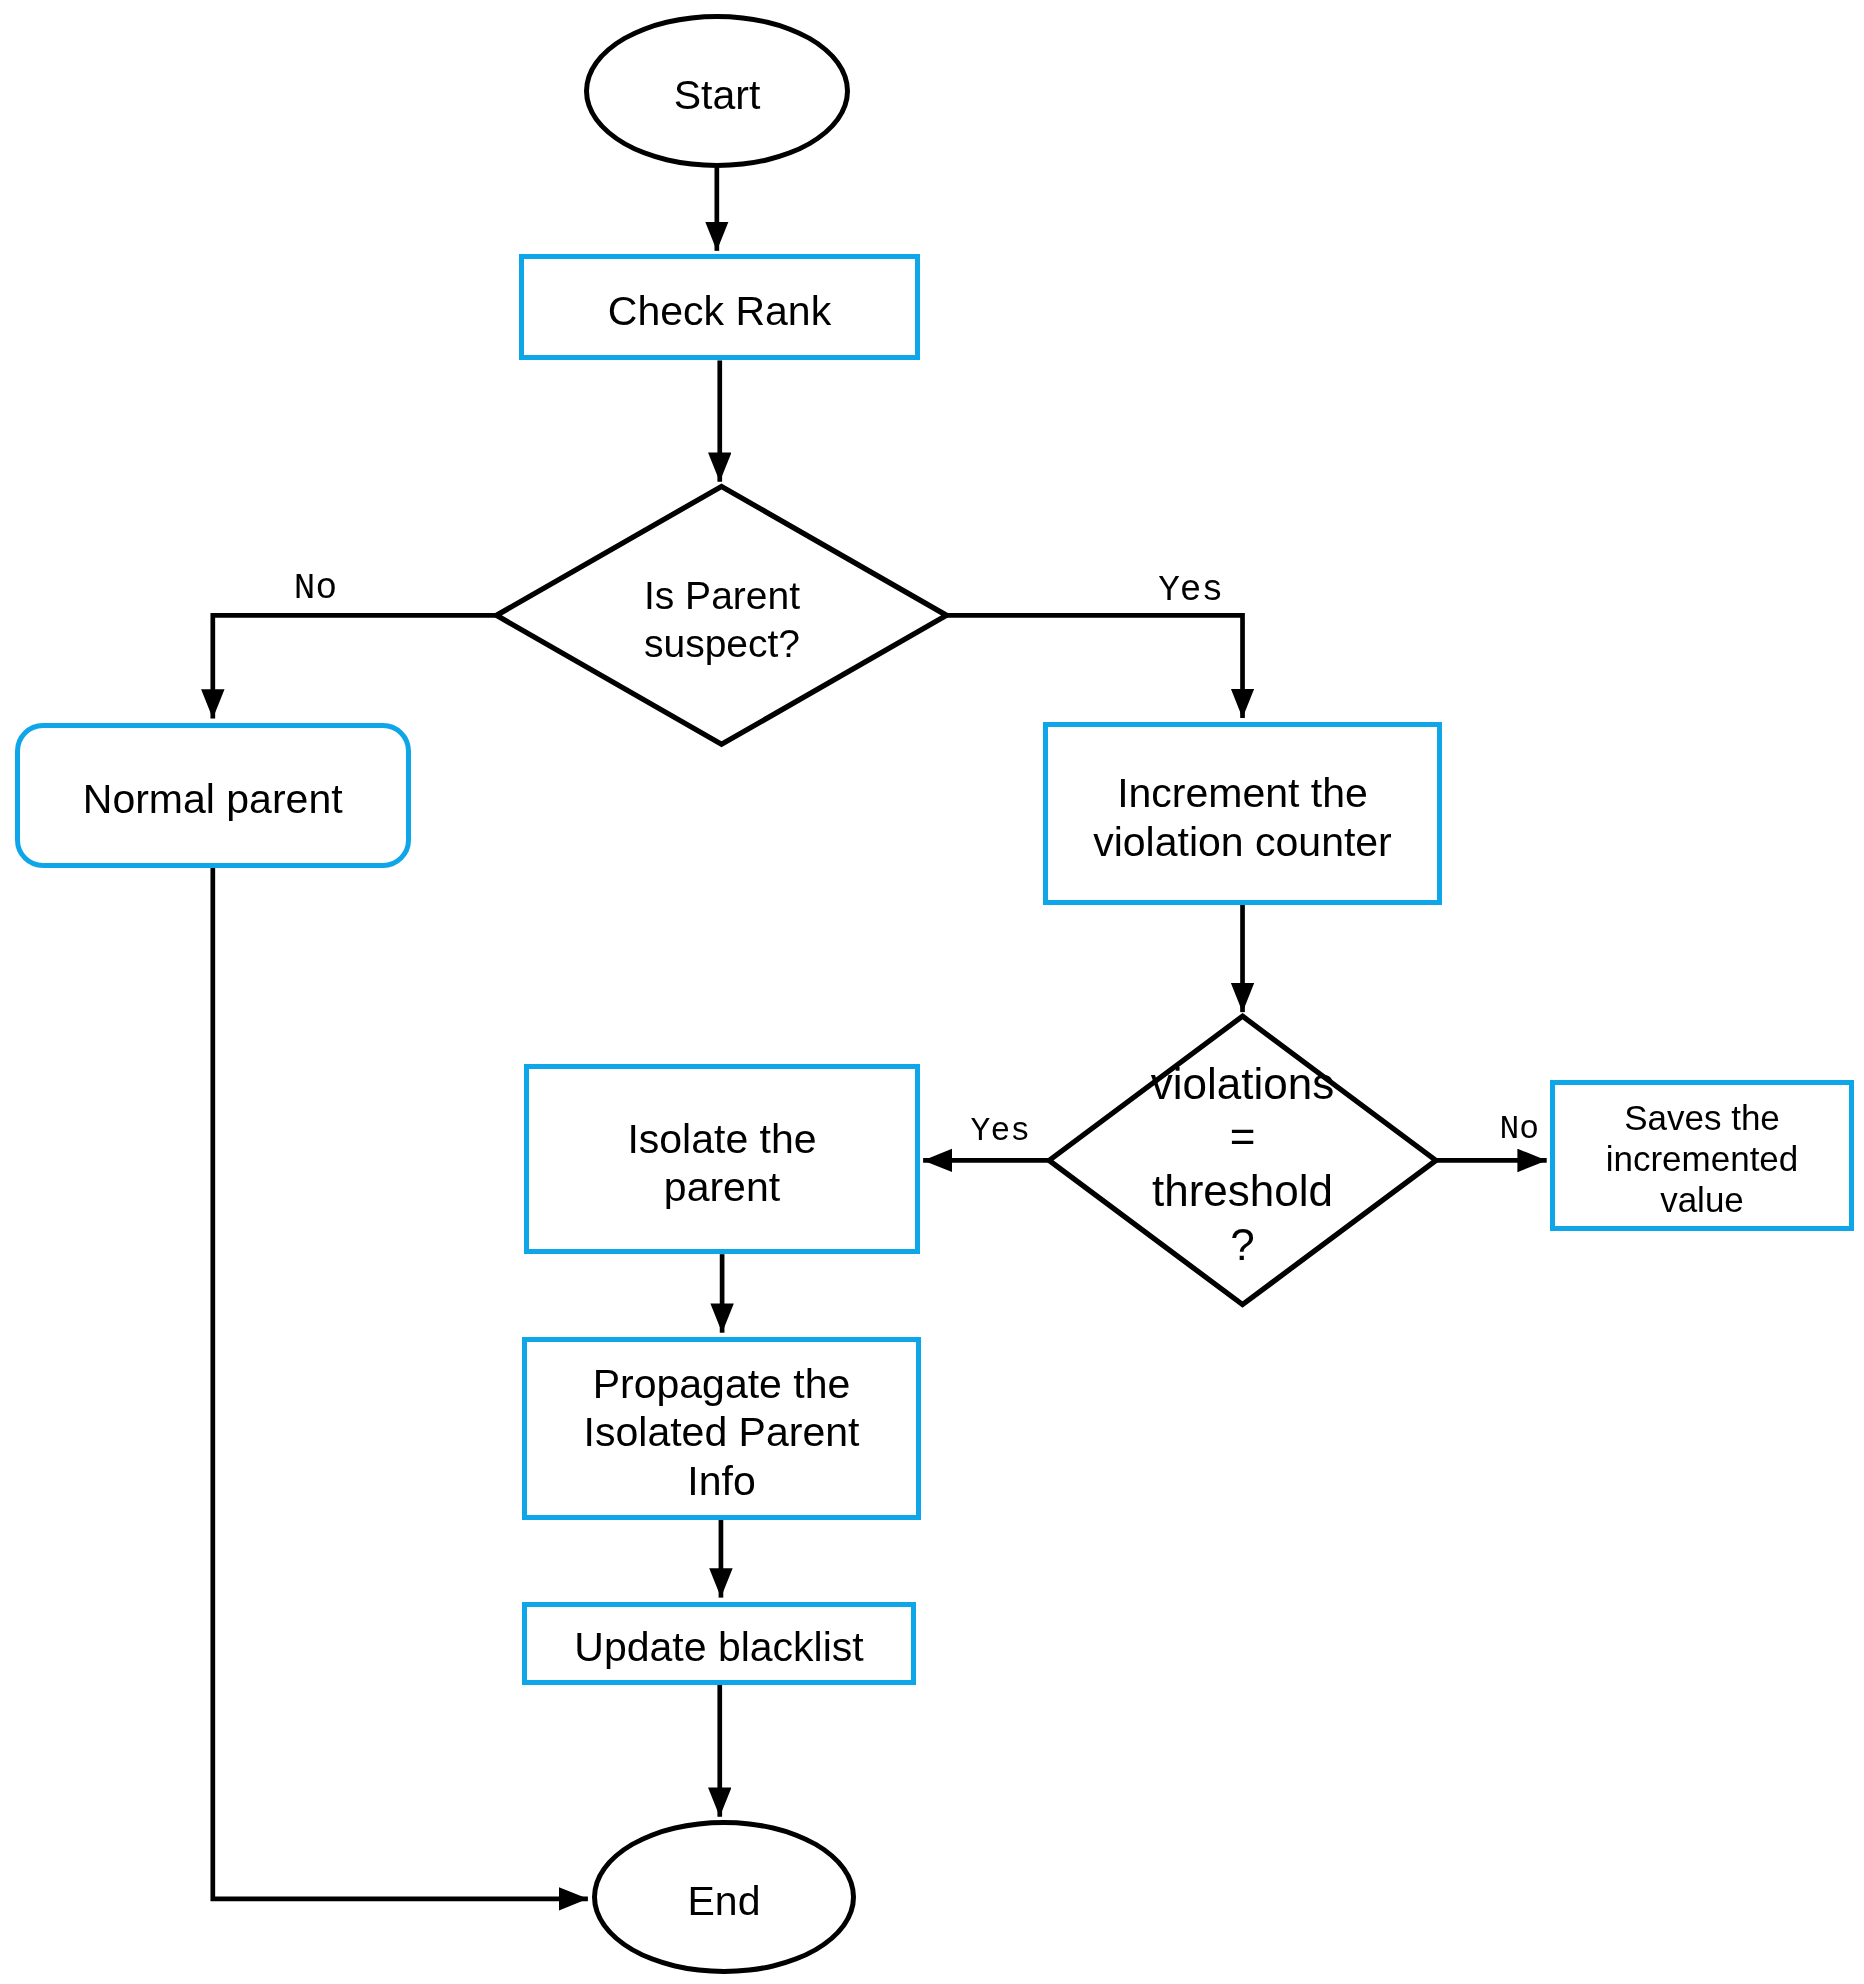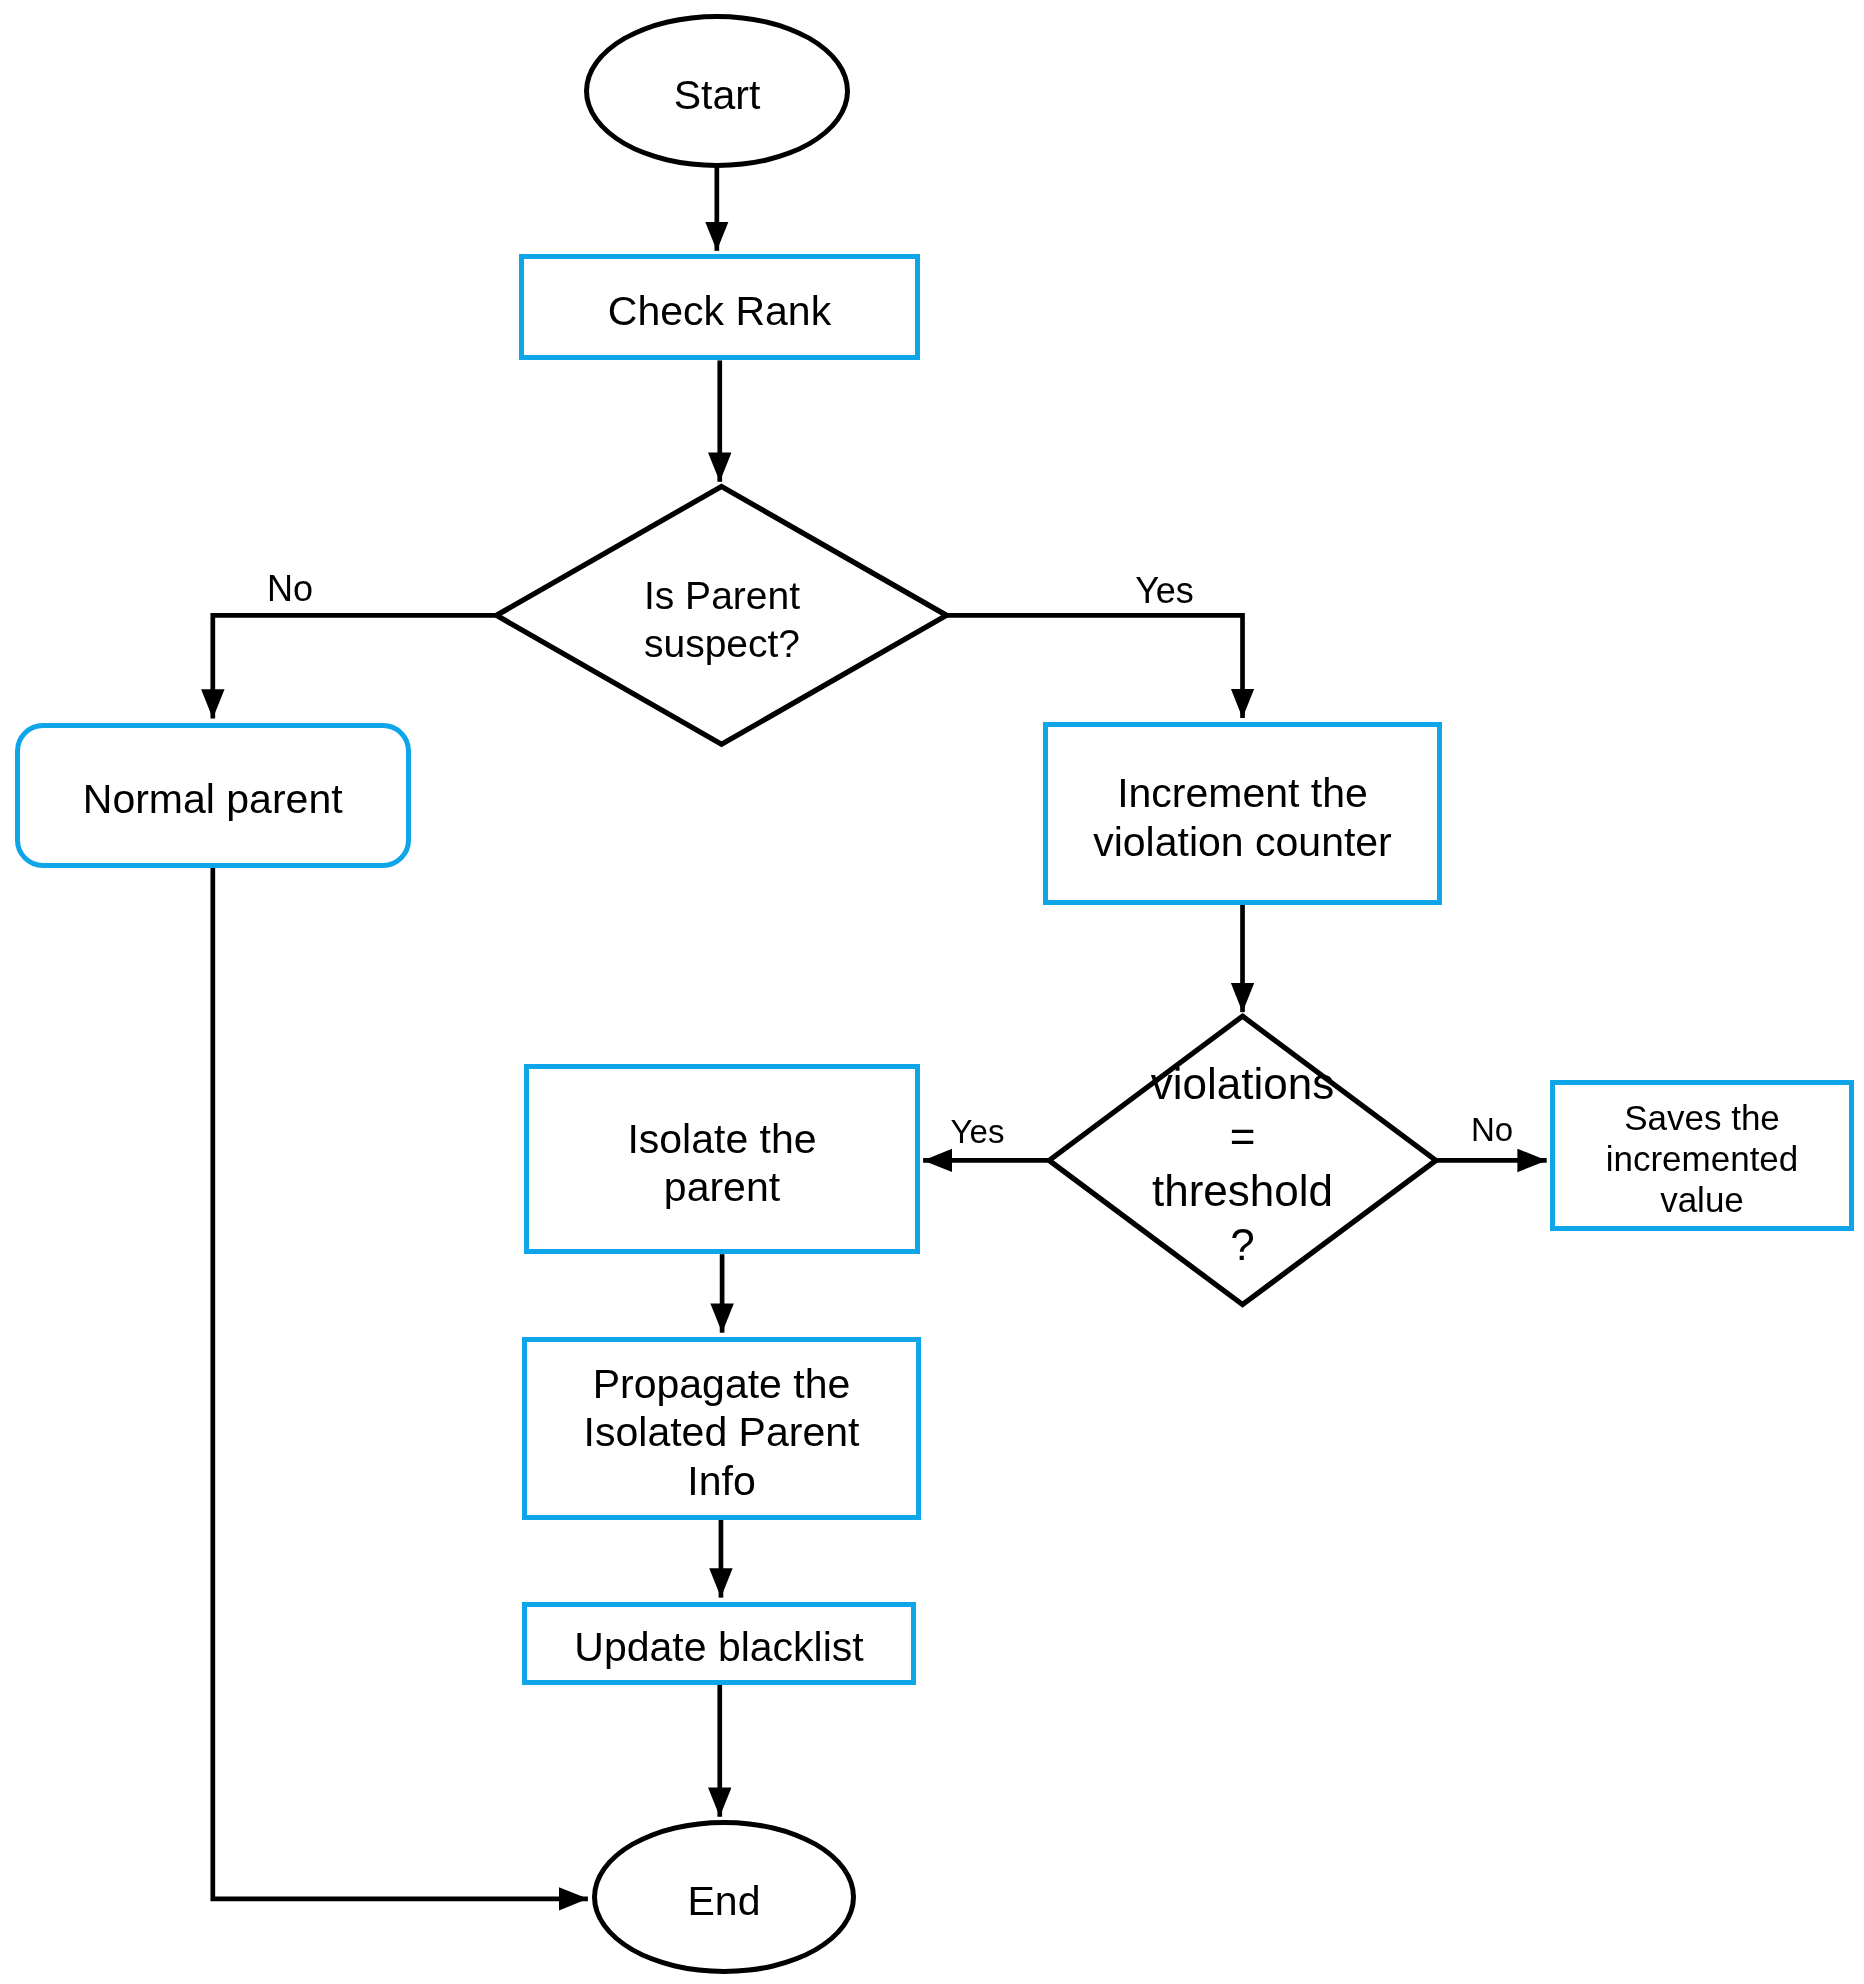--- a/index.html
+++ b/index.html
@@ -56,23 +56,24 @@
     line-height: 1.18;
     margin-top: 8px;
   }
   .fs-terminator { font-size: 41px; }
   .fs-process    { font-size: 41px; }
   .fs-decision1  { font-size: 39px; line-height: 1.22; }
   .fs-decision2  { font-size: 44px; line-height: 1.22; }
   .fs-saves      { font-size: 35px; line-height: 1.17; }
   .edge-label {
     position: absolute;
-    text-align: center;
+    text-align: right;
     font-size: 36px;
     line-height: 1.0;
+    font-family: Liberation Mono, monospace;
   }
   .edge-label.small { font-size: 33px; }
 </style>
 </head>
 <body>
 
 <div id="canvas">
 
   <svg id="connector-layer" viewBox="0 0 3182 3387" xmlns="http://www.w3.org/2000/svg">
     <defs>

